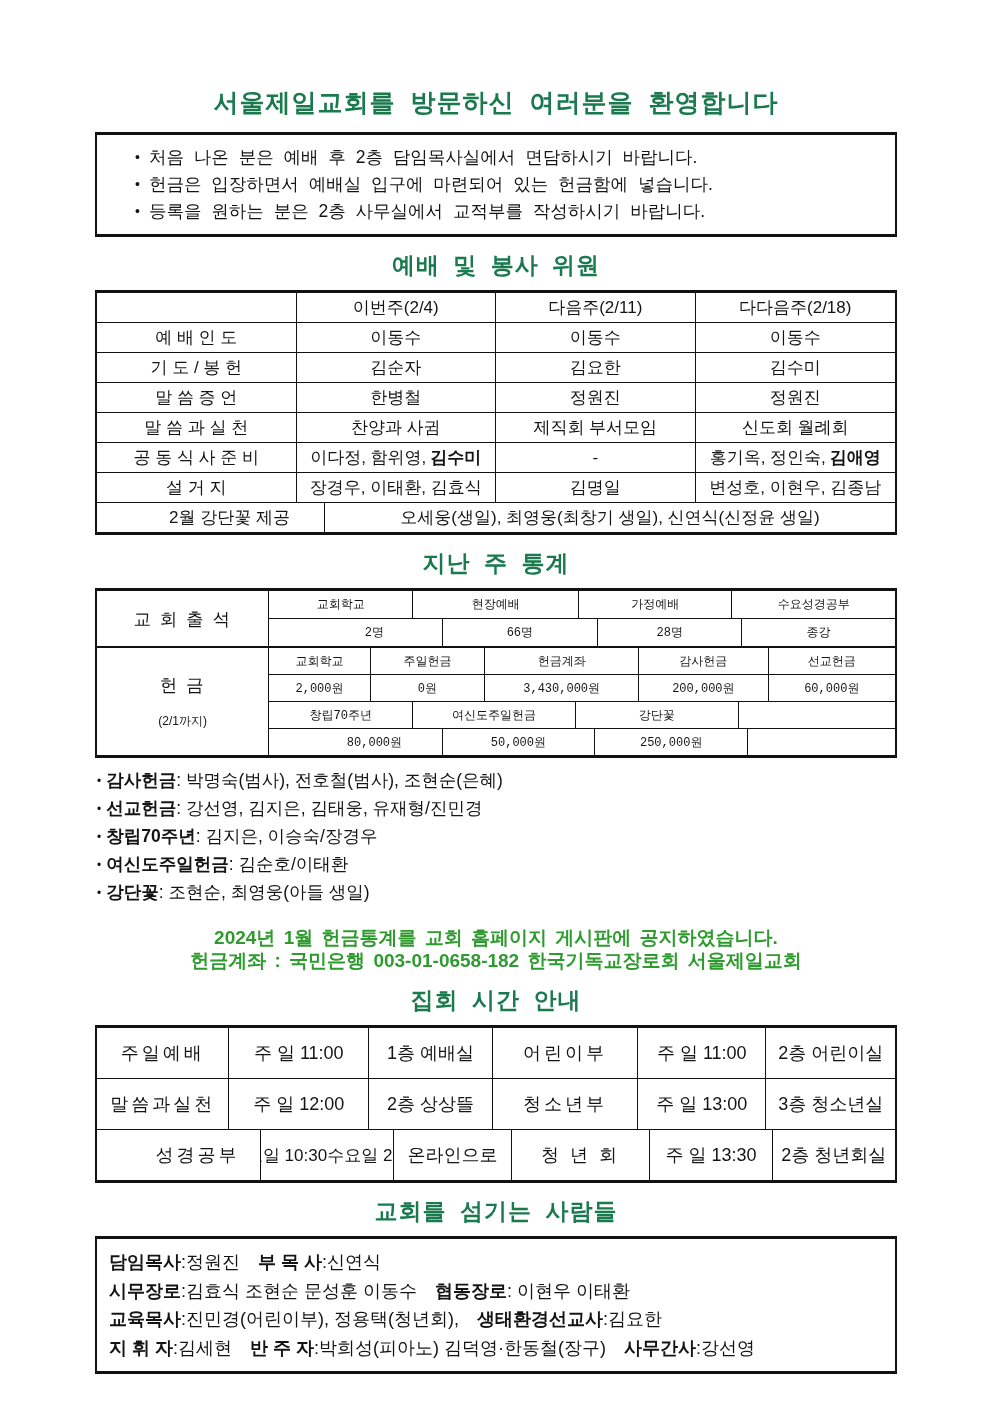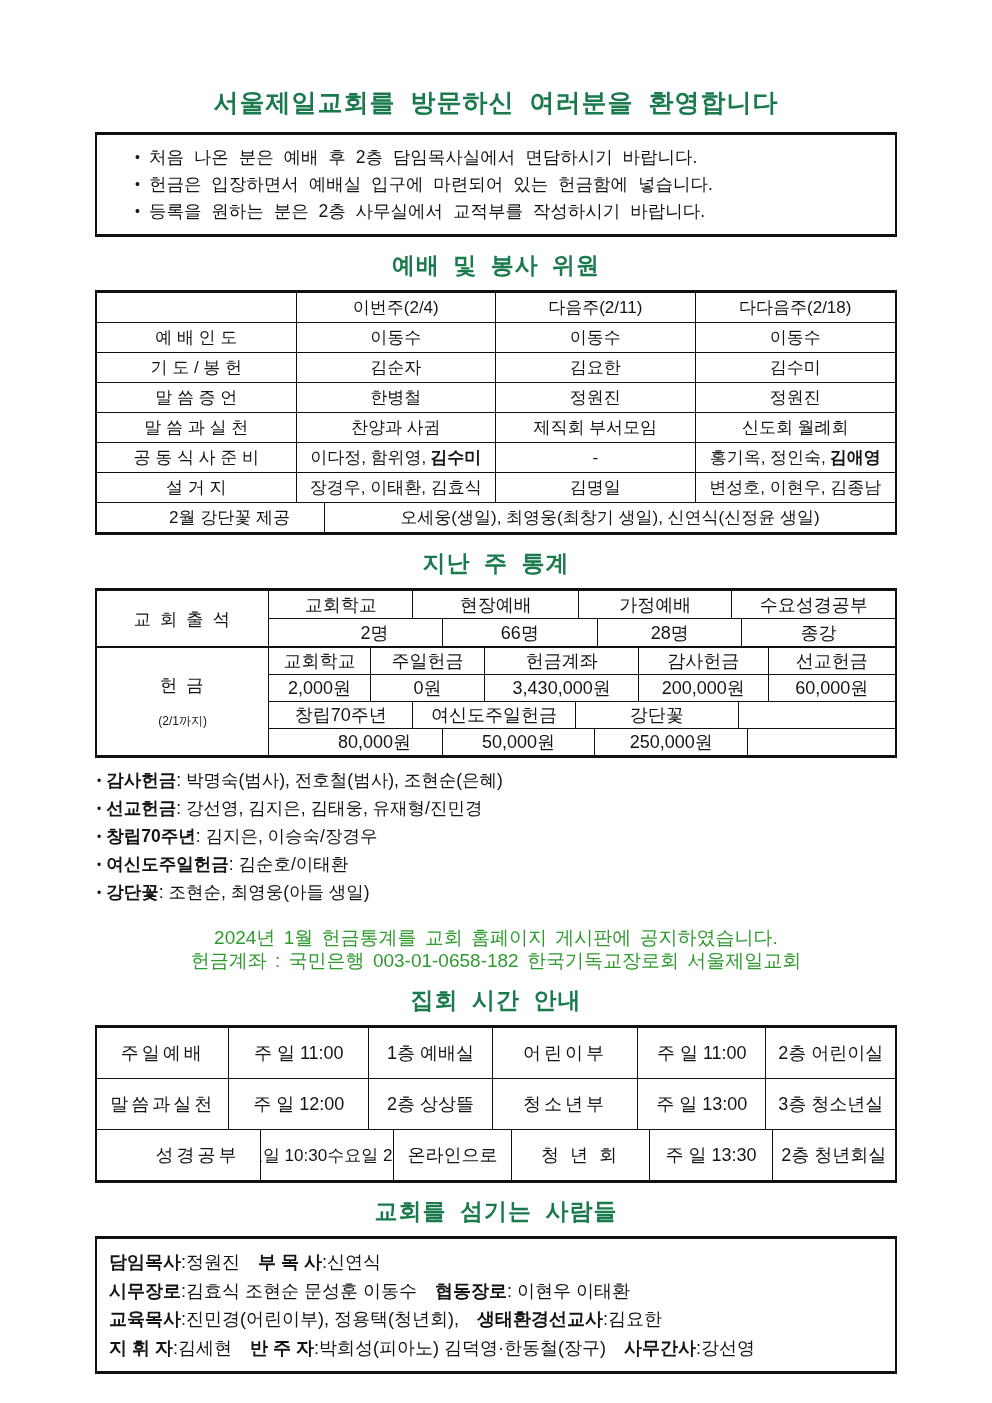--- a/index.html
+++ b/index.html
@@ -47,33 +47,33 @@
   .t2 .rgroup { display: flex; }
   .t2 .rgroup + .rgroup { border-top: 2px solid #111; }
   .rg-label {
     width: 21.6%; border-right: 1px solid #111; box-sizing: border-box;
     display: flex; flex-direction: column; align-items: center; justify-content: center;
     font-size: 17.5px; letter-spacing: 2px;
   }
   .rg-body { flex: 1; min-width: 0; }
   .t2 .trow { height: 27px; }
   .t2 .trow.h26 { height: 26px; }
-  .t2 .tc { font-size: 18px; }
+  .t2 .tc { font-size: 12px; font-family: Liberation Mono, monospace; }
   .a1 { width: 23%; } .a2 { width: 26.5%; } .a3 { width: 24.5%; } .a4 { width: 26%; }
   .o1 { width: 16.2%; } .o2 { width: 18.3%; } .o3 { width: 24.6%; } .o4 { width: 20.7%; } .o5 { width: 20.2%; }
   .p1 { width: 23%; } .p2 { width: 26%; } .p3 { width: 26%; } .p4 { width: 25%; margin-top: 30px; }
   .rg-sublabel { font-size: 12px; letter-spacing: 0; margin-top: 16px; }
 
   
   .details { margin: 9px 0 0 2px; }
   .detail-line { font-size: 17.5px; line-height: 27px; white-space: nowrap; }
   .detail-line .bdot { font-size: 12px; margin-right: 5px; }
 
   
-  .notice { margin-top: 19px; text-align: center; color: #2f9b2f; font-weight: normal; }
+  .notice { margin-top: 19px; text-align: center; color: #2f9b2f; font-weight: bold; }
   .notice div { font-size: 19px; line-height: 23px; word-spacing: 3px; }
 
   
   .t3 .trow { height: 50px; }
   .t3 .tc { font-size: 18px; }
   .t3 .lbl { letter-spacing: 3px; }
   .s1 { width: 16.6%; } .s2 { width: 17.5%; } .s3 { width: 15.5%; }
   .s4 { width: 18.2%; } .s5 { width: 16.1%; } .s6 { width: 16.1%; }
   .two-line { flex-direction: row; line-height: 21px; }
   .two-line div { font-size: 17px; }

